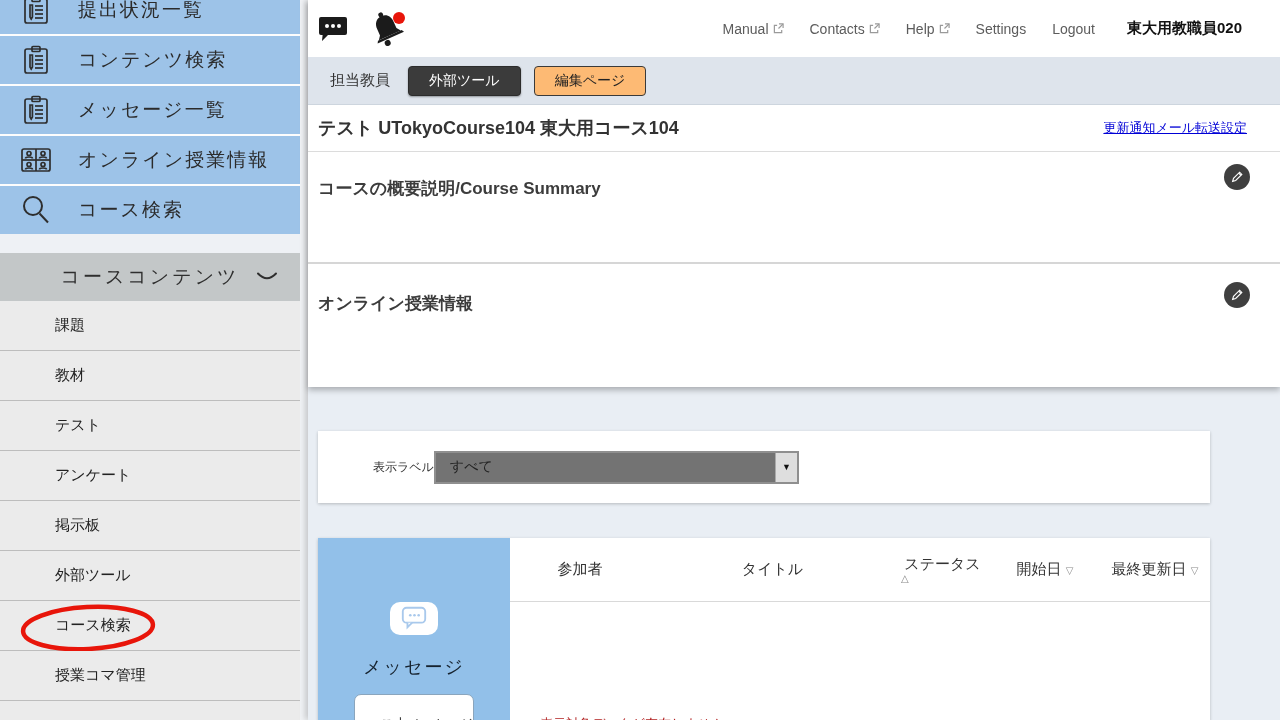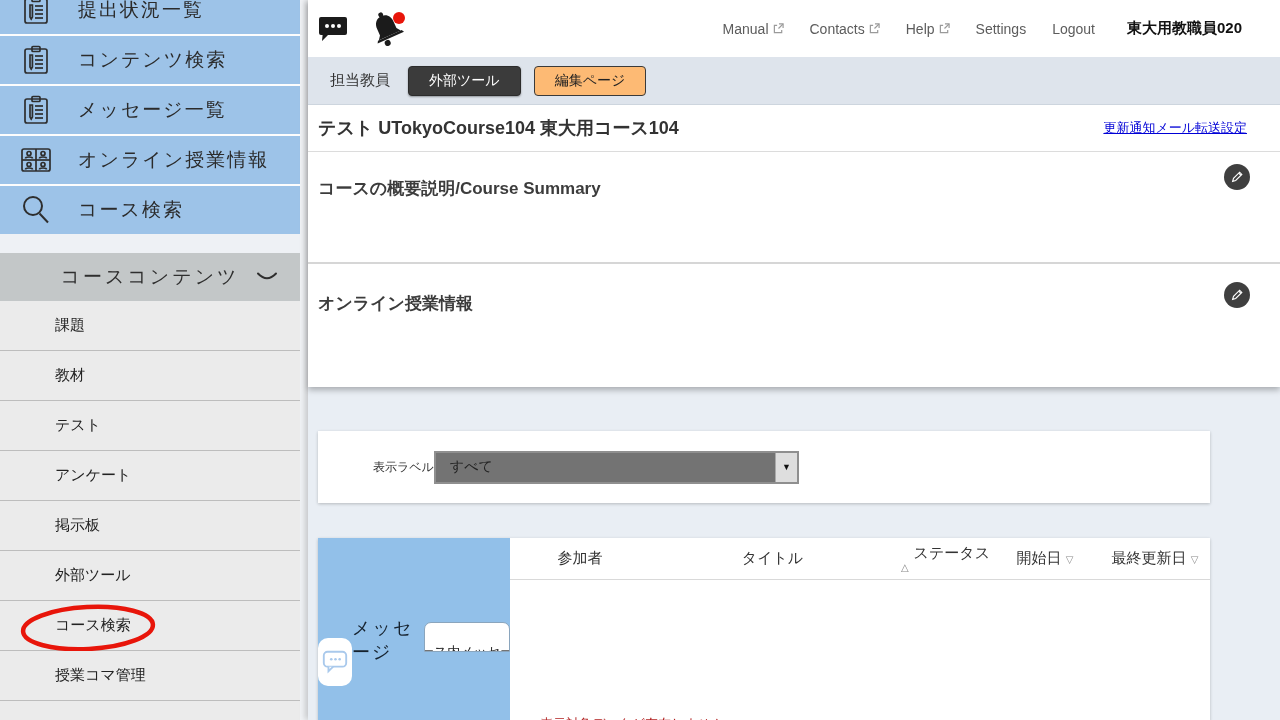--- a/index.html
+++ b/index.html
@@ -63,30 +63,30 @@
   .lower { flex:1; background:#e9eef4; padding:44px 0 0 10px; position:relative; z-index:1; }
   .card { width:892px; background:#fff; box-shadow:0 1px 3px rgba(0,0,0,.22); }
 
   .filter-card { height:72px; display:flex; align-items:center; }
   .filter-lbl { font-size:12px; color:#333; margin-left:55px; }
   .select { width:365px; height:33px; border:2px solid #8f8f8f; background:#737373; display:flex; align-items:center; cursor:pointer; }
   .select .val { flex:1; font-size:14px; color:#222; padding-left:14px; }
   .select .arrow { width:22px; height:100%; border-left:1px solid #aaa; background:#dedede; display:flex; align-items:center; justify-content:center; font-size:9px; color:#111; }
 
   .table-card { margin-top:35px; height:183px; display:flex; overflow:hidden; }
-  .cat-cell { width:192px; min-width:192px; background:#92c0e9; display:flex; align-items:center; }
+  .cat-cell { width:192px; min-width:192px; background:#92c0e9; display:flex; flex-direction:column; align-items:center; }
   .cat-tile { margin-top:64px; width:48px; height:48px; background:#fff; border-radius:10px; display:flex; align-items:center; justify-content:center; }
   .cat-lbl { margin-top:20px; font-size:18px; color:#16222e; letter-spacing:2px; }
   .cat-btn { margin-top:15px; width:120px; height:30px; background:#fff; border:1px solid #8aa5bd; border-radius:7px 7px 0 0; font-size:13px; color:#222; display:flex; align-items:flex-start; justify-content:center; padding-top:20px; cursor:pointer; overflow:hidden; white-space:nowrap; }
   .tbl-right { flex:1; display:flex; flex-direction:column; position:relative; background:#fff; }
-  .tbl-head { height:42px; border-bottom:1px solid #d9d9d9; display:flex; align-items:center; }
+  .tbl-head { height:64px; border-bottom:1px solid #d9d9d9; display:flex; align-items:center; }
   .th { font-size:15px; color:#333; text-align:center; }
   .th.sortable { cursor:pointer; }
   .glyph { font-size:10px; color:#8a8a8a; }
-  .th-col { display:flex; flex-direction:column; align-items:flex-end; line-height:1.2; }
+  .th-col { display:flex; flex-direction:column; align-items:center; line-height:1.2; }
   .th-col .glyph { align-self:flex-start; margin-left:6px; }
   .clip-row { position:absolute; bottom:0; left:30px; height:6px; overflow:hidden; font-size:13px; color:#b22222; }
 
   svg { display:block; }
 </style>
 </head>
 <body>
 
 <div class="app">
 

